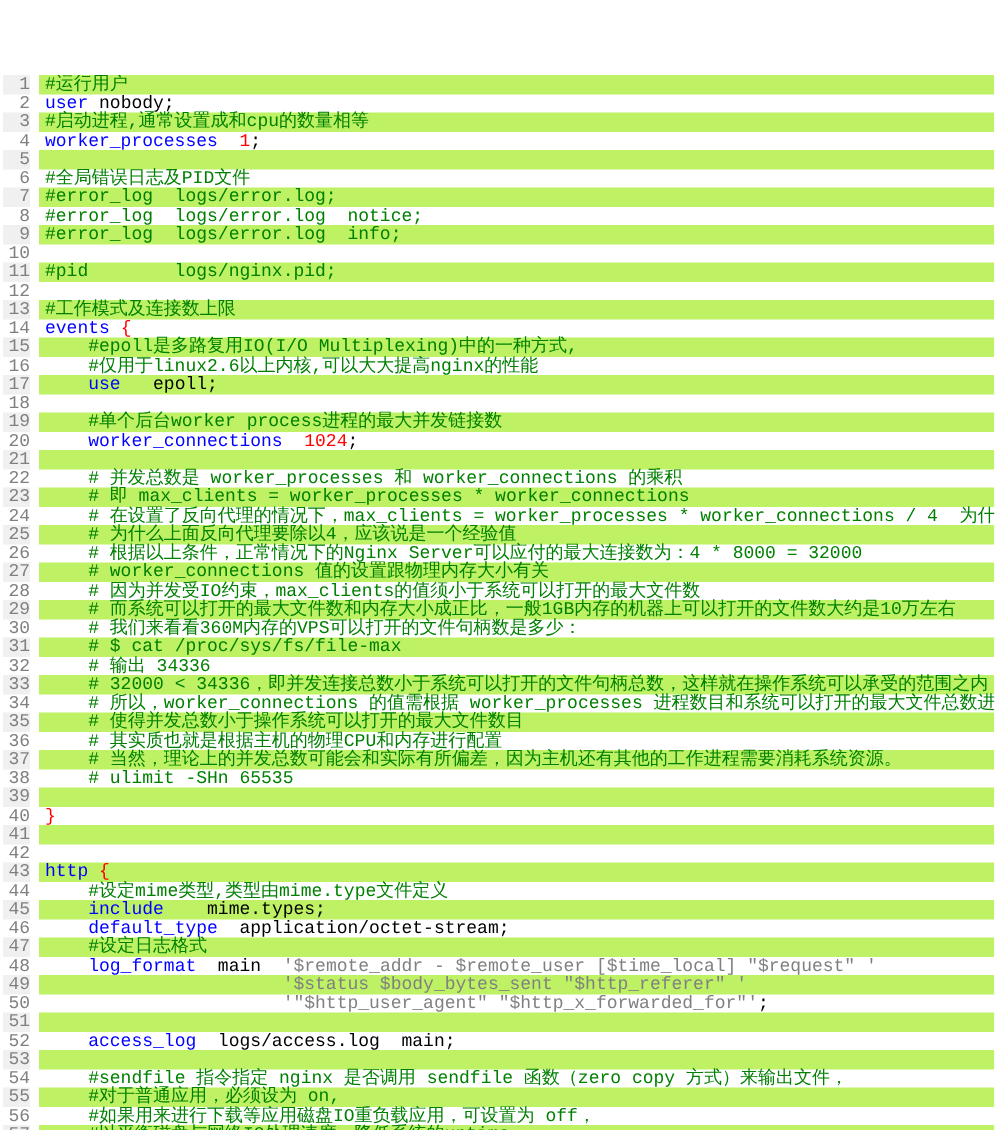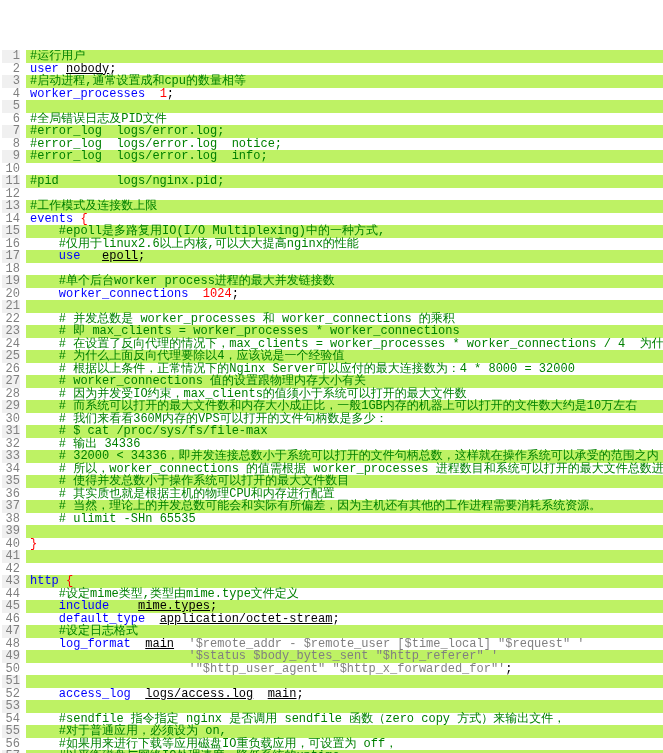--- a/index.html
+++ b/index.html
@@ -21,21 +21,21 @@
   flex-shrink: 0;
   width: 26px;
 }
 .gutter div { height: 12.5px; }
 .gutter .hl { background: #f0f0f0; }
 .code { flex: 1; overflow: hidden; }
 .line { height: 12.5px; padding-left: 4px; }
 .line.hl { background: #bef264; }
 .c-comment { color: #008000; }
 .c-keyword { color: #0000ff; }
-.c-ident { color: #000000; text-decoration: underline; }
+.c-ident { color: #000000; }
 .c-number { color: #ff0000; }
 .c-string { color: #808080; }
 .c-brace { color: #ff0000; }
 .c-semi { color: #000000; }
 </style>
 </head>
 <body>
 
 
 

